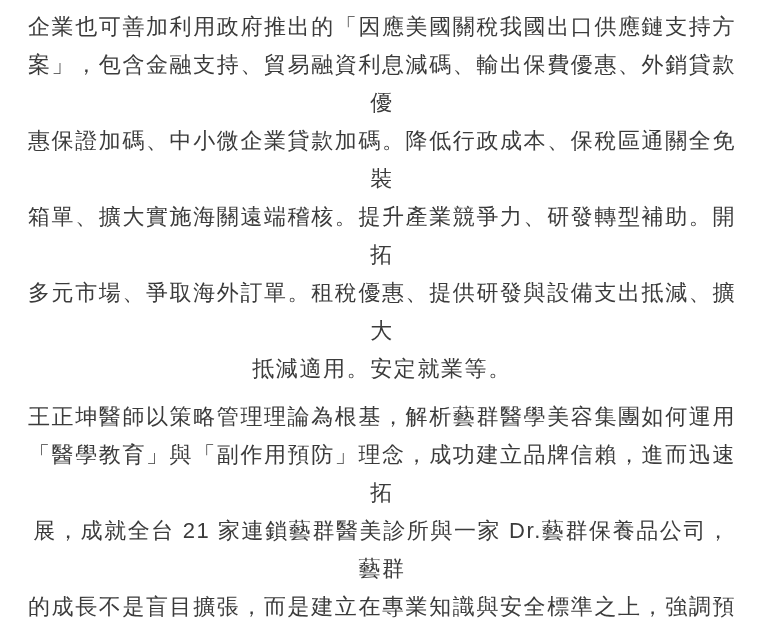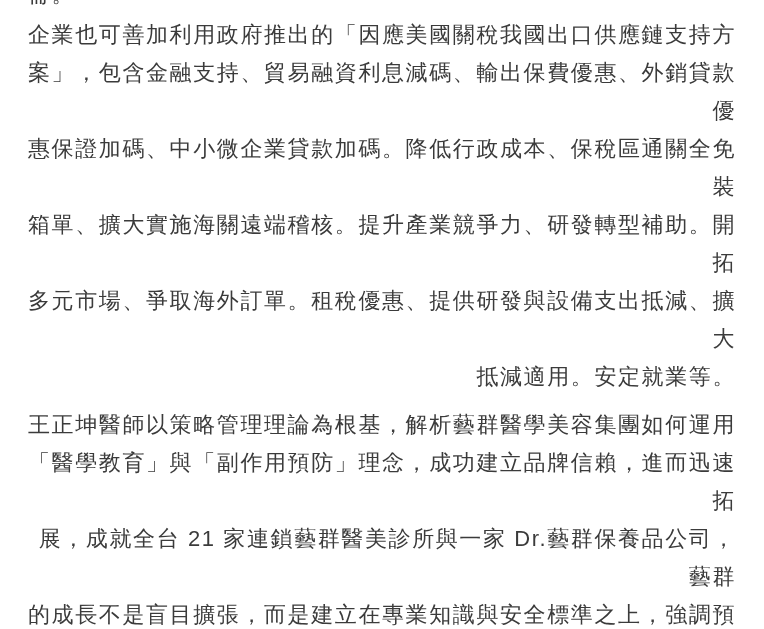--- a/index.html
+++ b/index.html
@@ -17,23 +17,23 @@
   .article {
     position: relative;
     width: 708px;
     padding: 8px 28px 0 28px;
     color: #3b3b3b;
     font-size: 22px;
     line-height: 38px;
     letter-spacing: 1.6px;
   }
   .article p {
-    margin: 8px 0 10px 0;
+    margin: 0 0 10px 0;
     white-space: pre-line;
-    text-align: right;
+    text-align: center;
   }
   .clipped-line {
     position: absolute;
     top: -32px;
     left: 28px;
     margin: 0;
     color: #3b3b3b;
     font-size: 22px;
     line-height: 38px;
     letter-spacing: 1.6px;

